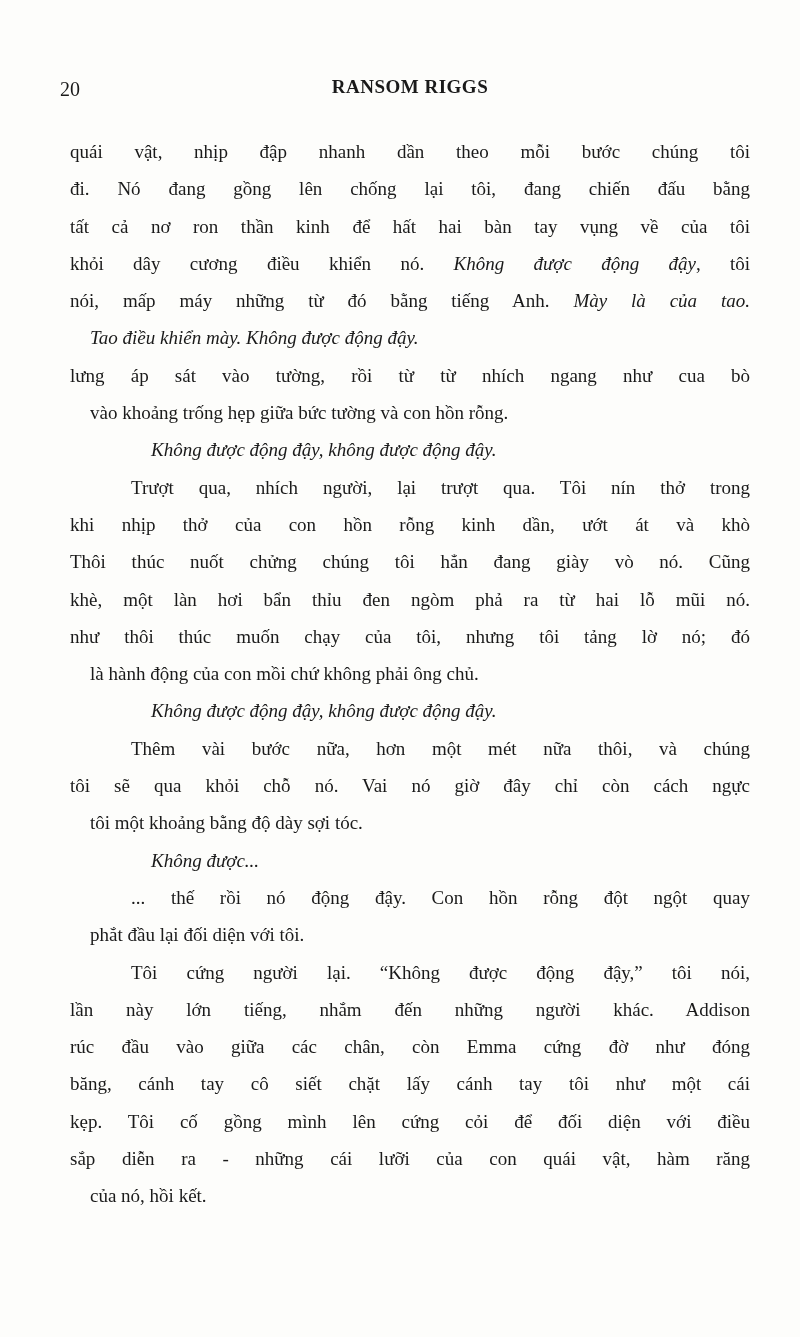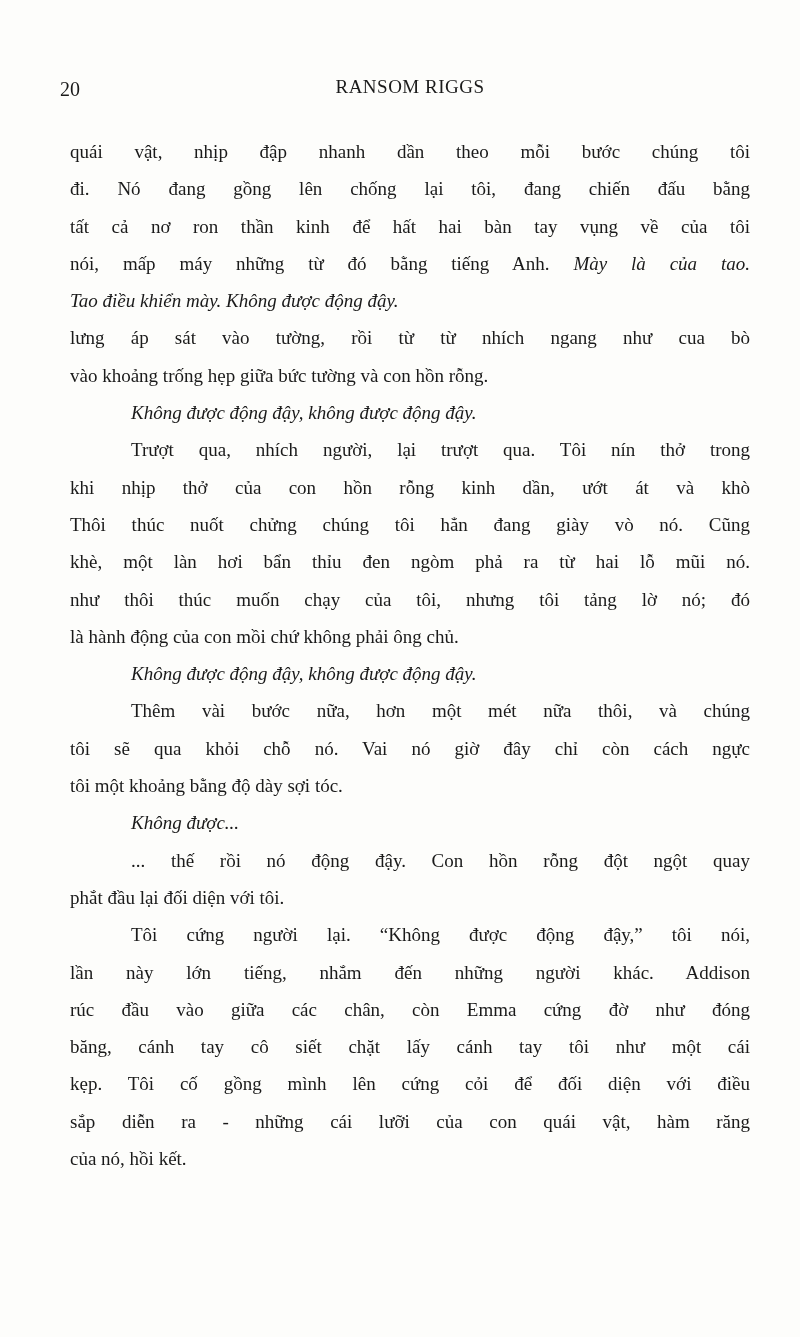--- a/index.html
+++ b/index.html
@@ -6,42 +6,43 @@
   body {
     width:800px; height:1337px; background:#fdfdfb; overflow:hidden;
     font-family:"Liberation Serif","DejaVu Serif",serif; color:#1a1a1a;
     position:relative;
   }
   .running-head {
     position:absolute; top:72px; left:60px; width:680px; height:30px;
     font-size:20px; line-height:30px;
   }
   .page-num { position:absolute; left:0; top:2px;font-family:Liberation Serif, serif; }
-  .book-author { position:absolute; left:0; right:0; top:0; text-align:center; letter-spacing:0.5px; font-size:19px; padding-left:20px; }
+  .book-author { position:absolute; left:0; right:0; top:0; text-align:center; letter-spacing:0.5px; font-size:19px; padding-left:20px;font-weight:bold; }
   .body-text {
     position:absolute; top:133px; left:70px; width:680px;
     font-size:19px; line-height:37.3px;
   }
   .line { display:block; text-align:justify; text-align-last:justify; white-space:nowrap; }
-  .line.last { text-align-last:left; }
+  .line.last { text-align-last:left;margin-left:20px; }
   .line.ind { padding-left:61px; }
   i { font-style:italic; }
 </style>
 </head>
 <body>
 
 <div class="running-head">
   <span class="page-num">20</span>
   <div class="book-author">RANSOM RIGGS</div>
 </div>
 
 <div class="body-text" id="body-text">
     <span class="line"><span>quái vật, nhịp đập nhanh dần theo mỗi bước chúng tôi</span></span>
     <span class="line"><span>đi. Nó đang gồng lên chống lại tôi, đang chiến đấu bằng</span></span>
     <span class="line"><span>tất cả nơ ron thần kinh để hất hai bàn tay vụng về của tôi</span></span>
+    <span class="line"><span>khỏi dây cương điều khiển nó. </span><i>Không được động đậy</i><span>, tôi</span></span>
     <span class="line"><span>nói, mấp máy những từ đó bằng tiếng Anh. </span><i>Mày là của tao.</i></span>
     <span class="line last"><i>Tao điều khiển mày. Không được động đậy.</i></span>
     <span class="line"><span>lưng áp sát vào tường, rồi từ từ nhích ngang như cua bò</span></span>
     <span class="line last"><span>vào khoảng trống hẹp giữa bức tường và con hồn rỗng.</span></span>
     <span class="line ind last"><i>Không được động đậy, không được động đậy.</i></span>
     <span class="line ind"><span>Trượt qua, nhích người, lại trượt qua. Tôi nín thở trong</span></span>
     <span class="line"><span>khi nhịp thở của con hồn rỗng kinh dần, ướt át và khò</span></span>
     <span class="line"><span>Thôi thúc nuốt chửng chúng tôi hẳn đang giày vò nó. Cũng</span></span>
     <span class="line"><span>khè, một làn hơi bẩn thỉu đen ngòm phả ra từ hai lỗ mũi nó.</span></span>
     <span class="line"><span>như thôi thúc muốn chạy của tôi, nhưng tôi tảng lờ nó; đó</span></span>

